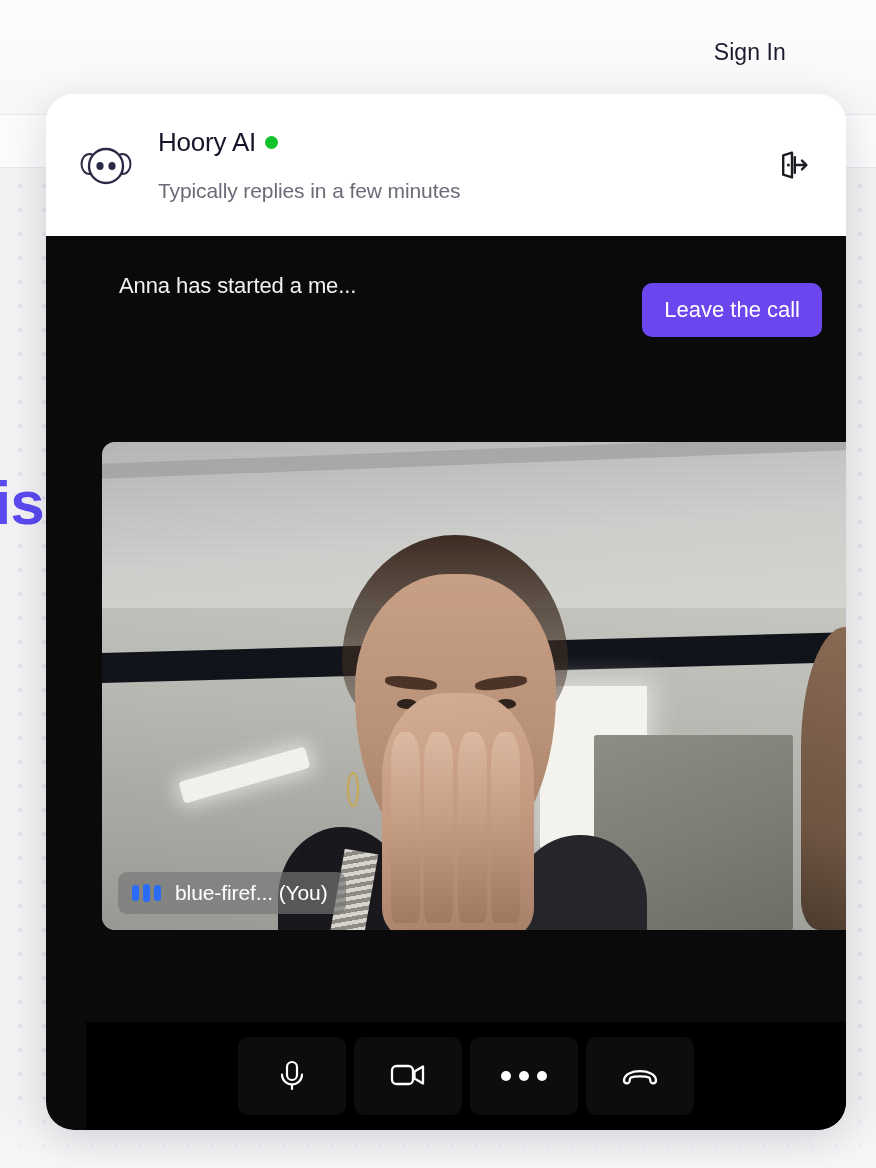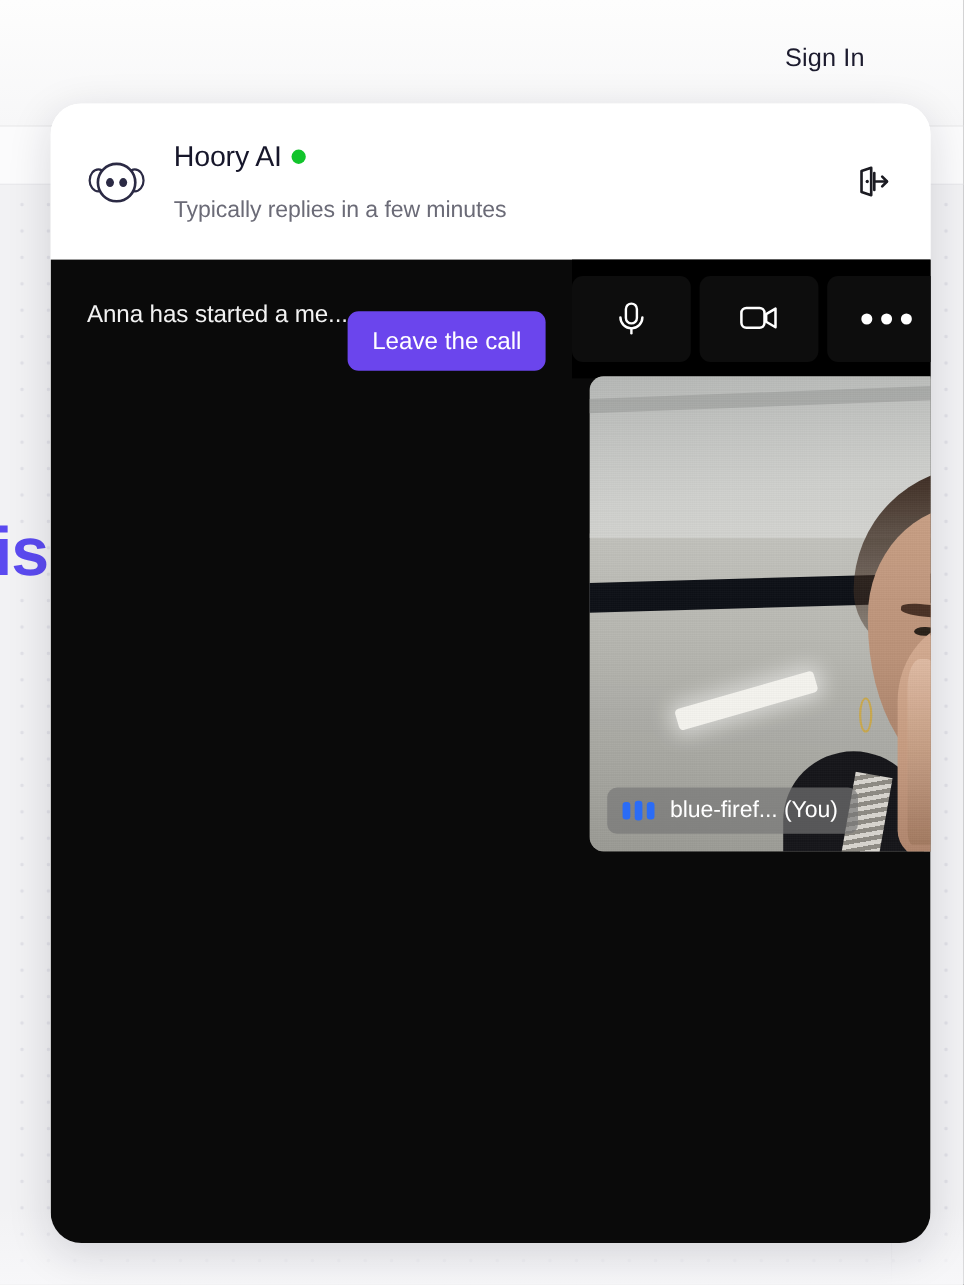--- a/index.html
+++ b/index.html
@@ -199,21 +199,22 @@
     background: none;
     border: none;
   }
 
   
   .call-area {
     flex: 1 1 auto;
     background: #0a0a0a;
     position: relative;
     display: flex;
-    flex-direction: row;
+    flex-direction: column;
+    padding-left: 40px;
   }
 
   .call-banner {
     height: 100px;
     display: flex;
     align-items: center;
     padding: 0 24px 0 33px;
     flex: 0 0 auto;
   }
 
@@ -244,21 +245,21 @@
     flex: 1 1 auto;
     position: relative;
   }
 
   
   .video-tile {
     position: absolute;
     left: 16px;
     top: 106px;
     width: 768px;
-    height: 432px;
+    height: 488px;
     border-radius: 13px;
     overflow: hidden;
     background: #6a6a66;
   }
 
   .vid-ceiling {
     position: absolute;
     left: 0; top: 0; right: 0;
     height: 34%;
     background: linear-gradient(175deg, #b6b8b6 0%, #cfd0cd 55%, #d6d6d2 100%);

